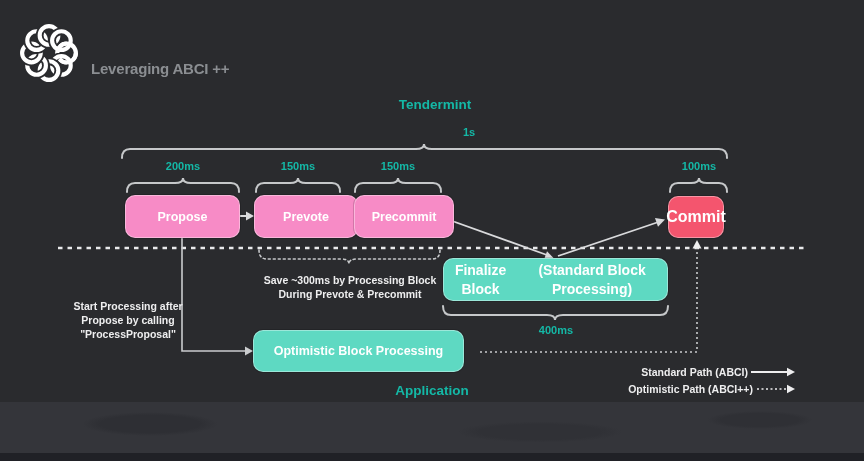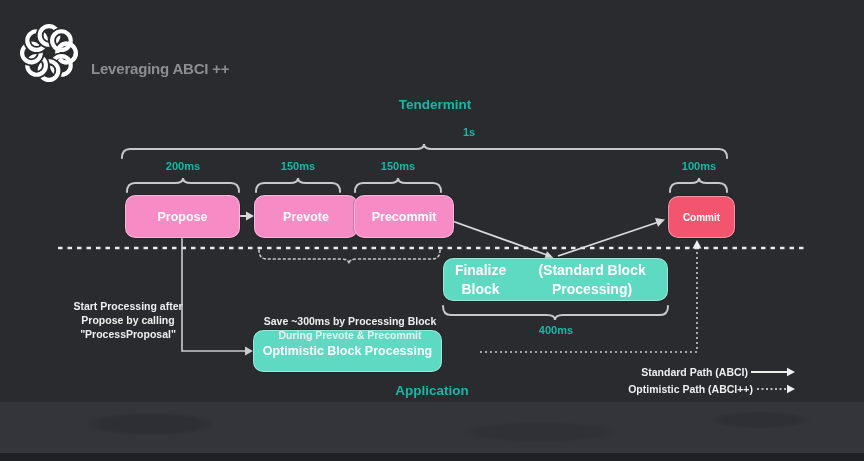--- a/index.html
+++ b/index.html
@@ -38,23 +38,23 @@
     color:#ffffff; font-weight:bold; text-align:center;
     border:1px solid rgba(255,255,255,.38);
     box-shadow:0 0 0 1px rgba(0,0,0,.15);
   }
   .pink { background:#f78bc6; }
   .red  { background:#f4556e; }
   .teal { background:#5ed9c2; }
   .box-propose   { left:125px; top:195px; width:115px; height:43px; font-size:12.5px; }
   .box-prevote   { left:254px; top:195px; width:104px;  height:43px; font-size:12.5px; }
   .box-precommit { left:354px; top:195px; width:100px;  height:43px; font-size:12.5px; }
-  .box-commit    { left:668px; top:196px; width:67px;  height:42px; font-size:10px; }
+  .box-commit    { left:668px; top:196px; width:56px;  height:42px; font-size:16px; }
   .box-finalize  { left:443px; top:258px; width:225px; height:43px; font-size:14px; line-height:1.3; flex-direction:row; }
-  .box-optimistic{ left:253px; top:330px; width:189px; height:42px; font-size:12.5px; }
+  .box-optimistic{ left:253px; top:330px; width:211px; height:42px; font-size:12.5px; }
 
   
   .legend-row { position:absolute; color:#eeeeef; font-size:10.5px; font-weight:bold; white-space:nowrap; }
   .legend-standard { right:116px; top:366px; }
   .legend-optimistic { right:111px; top:383px; }
 
   
   .bottom-band {
     position:absolute; left:0; top:402px; width:864px; height:51px;
     background-color:#34353a;
@@ -170,21 +170,21 @@
     <span>Commit</span>
   </div>
   <div class="box teal box-finalize">
     <span>Finalize Block</span>
     <span>(Standard Block Processing)</span>
   </div>
   <div class="box teal box-optimistic">
     <span>Optimistic Block Processing</span>
   </div>
 
-  <div class="lbl note" style="left:350px; top:274px;margin-top:41px;">
+  <div class="lbl note" style="left:350px; top:274px;">
     <div>Save ~300ms by Processing Block</div>
     <div>During Prevote &amp; Precommit</div>
   </div>
   <div class="lbl note" style="left:128px; top:300px;">
     <div>Start Processing after</div>
     <div>Propose by calling</div>
     <div>"ProcessProposal"</div>
   </div>
 
   <div class="legend-row legend-standard">Standard Path (ABCI)</div>

